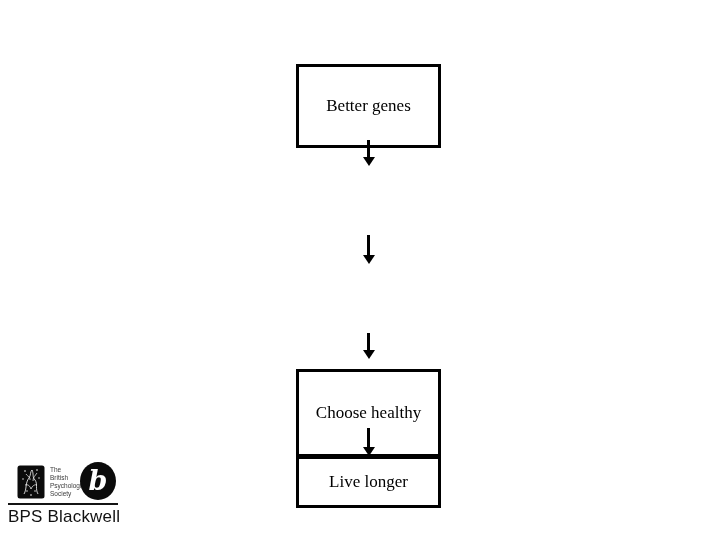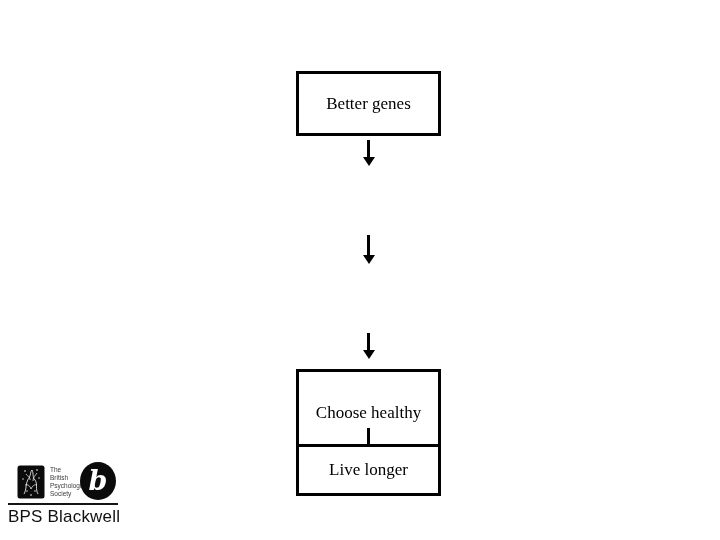--- a/index.html
+++ b/index.html
@@ -134,21 +134,21 @@
     color: #111111;
     white-space: nowrap;
   }
 </style>
 </head>
 <body>
 
 <div class="slide">
 
 
-  <div class="fbox" style="top:71px;height:65px">Better genes</div>
+  <div class="fbox" style="top:64px;height:84px">Better genes</div>
 
   <div class="arrow" style="top:140px;height:26px">
     <div class="stem"></div>
     <div class="head"></div>
   </div>
 
 
   <div class="arrow" style="top:235px;height:29px">
     <div class="stem"></div>
     <div class="head"></div>
@@ -160,21 +160,21 @@
     <div class="head"></div>
   </div>
 
   <div class="fbox" style="top:369px;height:88px">Choose healthy</div>
 
   <div class="arrow" style="top:428px;height:28px">
     <div class="stem"></div>
     <div class="head"></div>
   </div>
 
-  <div class="fbox" style="top:444px;height:52px">Live longer</div>
+  <div class="fbox" style="top:456px;height:52px">Live longer</div>
 
   <div class="logo">
     <svg class="emblem" viewBox="0 0 28 34" aria-hidden="true">
       <rect x="0.5" y="0.5" width="27" height="33" rx="2.5" fill="#0b0b0b"></rect>
       <path d="M7 29 C10 24, 8 18, 12 13 C14 10, 13 7, 15 5" stroke="#ffffff" stroke-width="0.8" fill="none"></path>
       <path d="M15 5 C17 9, 15 12, 18 15 C21 19, 18 24, 21 29" stroke="#ffffff" stroke-width="0.8" fill="none"></path>
       <path d="M9 9 C11 12, 13 11, 13 15" stroke="#ffffff" stroke-width="0.7" fill="none"></path>
       <path d="M20 8 C18 11, 16 12, 16 16" stroke="#ffffff" stroke-width="0.7" fill="none"></path>
       <path d="M8 20 C11 19, 13 21, 14 24 C15 21, 18 19, 20 20" stroke="#ffffff" stroke-width="0.7" fill="none"></path>
       <circle cx="8" cy="6" r="0.8" fill="#ffffff"></circle>

